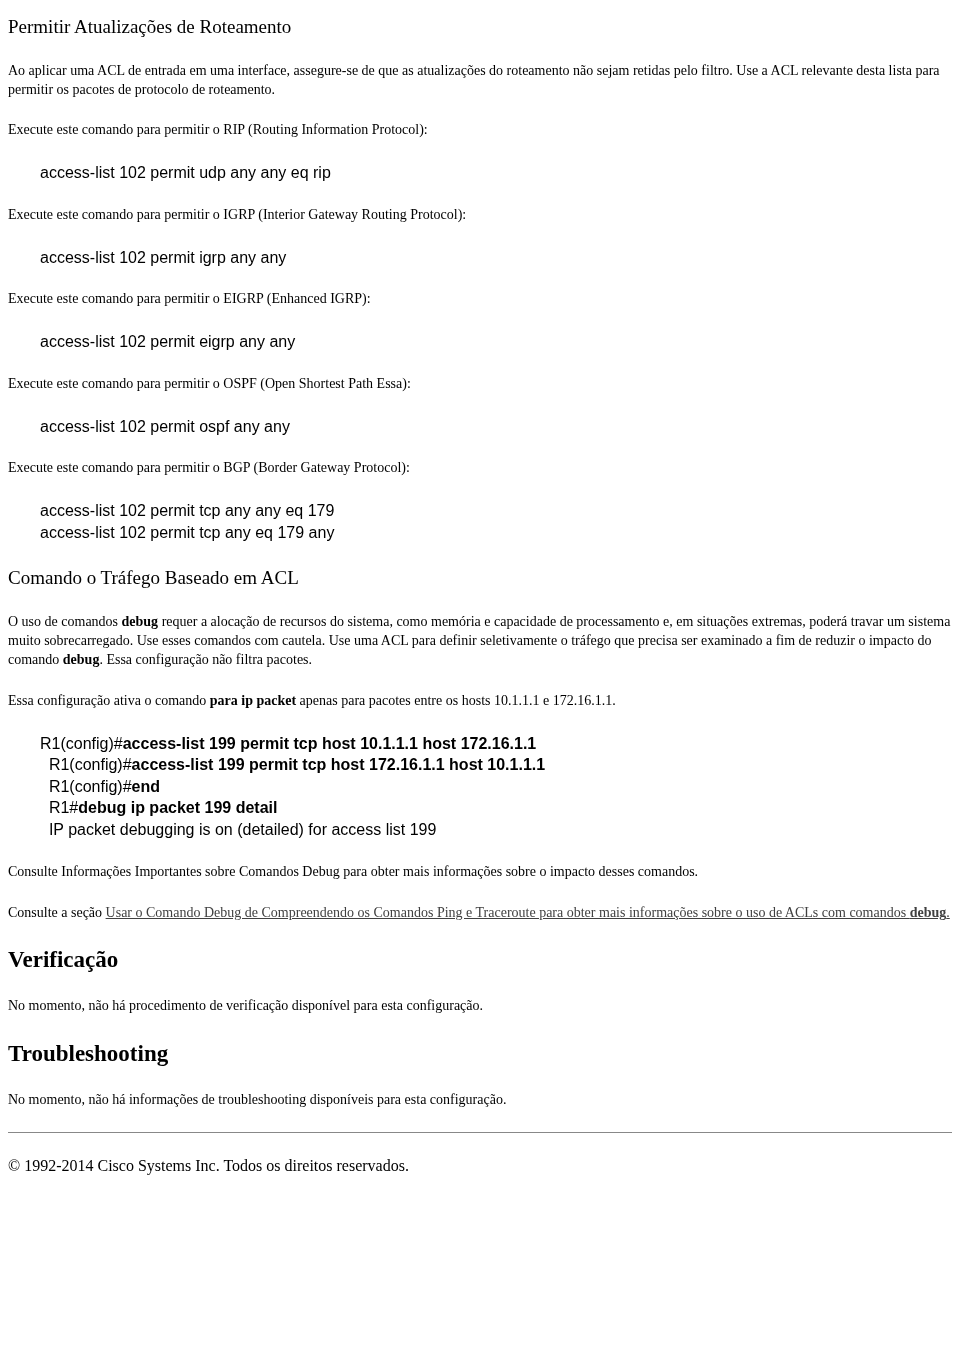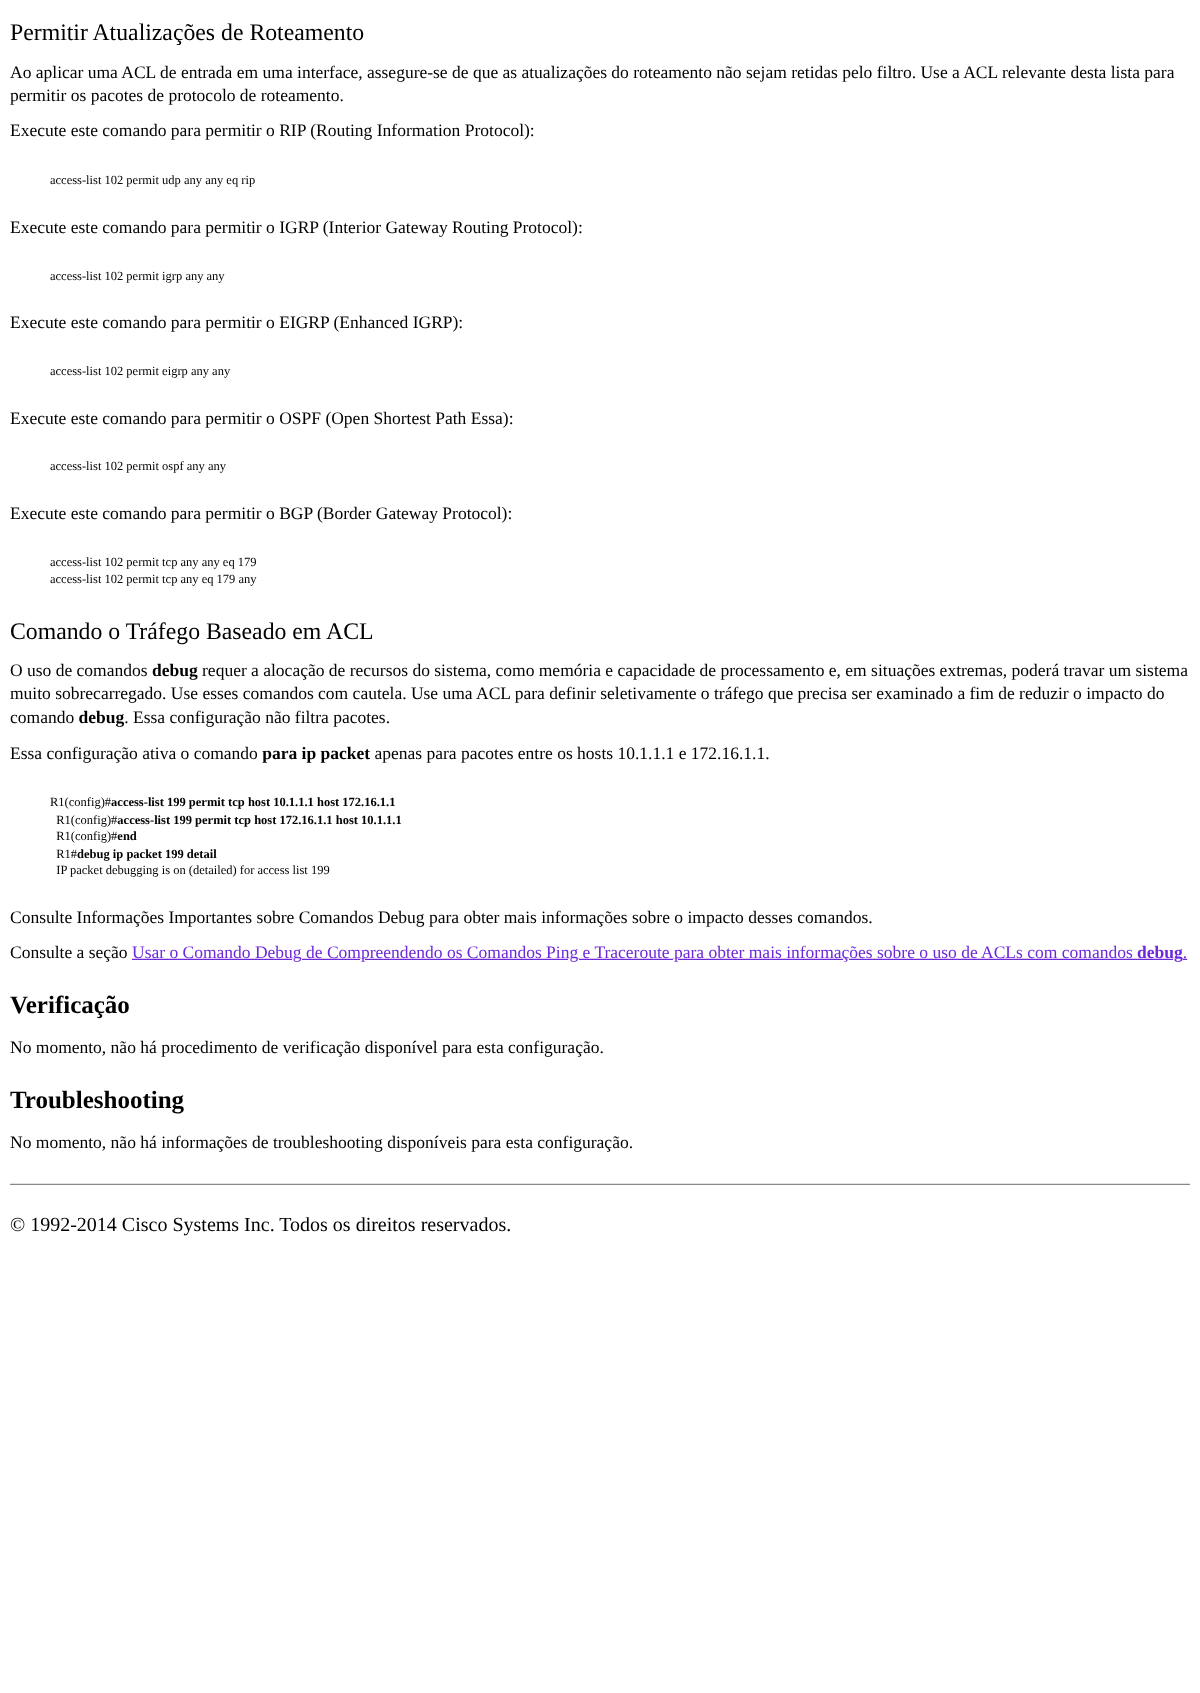--- a/index.html
+++ b/index.html
@@ -9,40 +9,40 @@
     margin: 8px;
     line-height: 1.35;
     background: #fff;
   }
   h3.section-title {
     font-size: 19px;
     font-weight: normal;
     margin: 6px 0 10px 0;
   }
   h2.big-heading {
-    font-size: 20px;
+    font-size: 23px;
     font-weight: bold;
     margin: 18px 0 12px 0;
   }
   p {
-    margin: 10px 0;
+    margin: 22px 0;
   }
   pre {
-    font-family: Liberation Serif, serif;
-    font-size: 10px;
+    font-family: Liberation Sans, sans-serif;
+    font-size: 16px;
     margin: 22px 0 22px 32px;
     white-space: pre;
     line-height: 1.35;
   }
   pre .bold {
     font-weight: bold;
     text-align: right;
   }
   a {
-    color: #6d28d9;
+    color: #404040;
     text-decoration: underline;
     font-family: Liberation Serif, serif;
   }
   hr {
     border: none;
     border-top: 1px solid #888;
     margin: 22px 0;
   }
   .footer {
     font-size: 16px;

